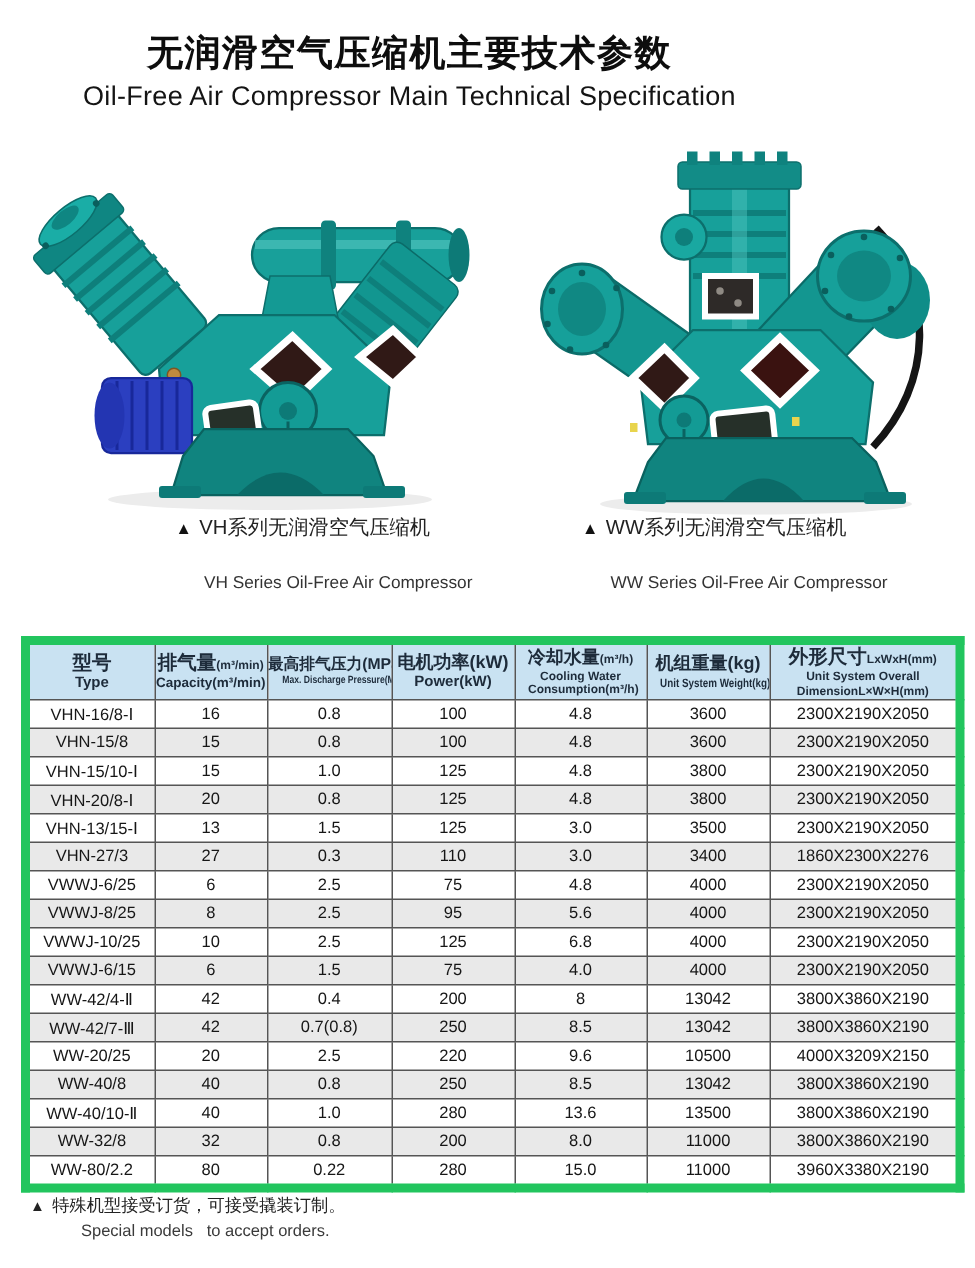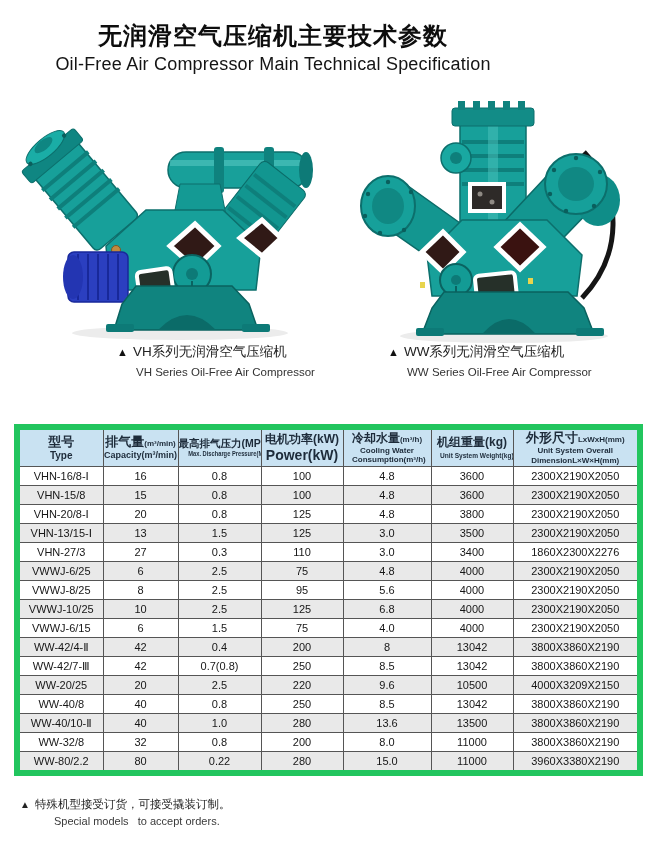--- a/index.html
+++ b/index.html
@@ -14,21 +14,21 @@
   .title-en{font-size:18px;color:#141414;margin-top:4px;letter-spacing:0.2px;}
   
   .fig{position:absolute;}
   .fig-left{left:18px;top:94px;width:300px;height:250px;}
   .fig-right{left:332px;top:90px;width:300px;height:256px;}
   .caption{position:absolute;line-height:1.25;}
   .caption-left{left:117px;top:344px;}
   .caption-right{left:388px;top:344px;}
   .cap-zh{font-size:13.5px;color:#222;}
   .cap-zh .tri{font-size:11px;margin-right:5px;color:#111;}
-  .cap-en{font-size:11.5px;color:#333;margin-left:19px;margin-top:4px;}
+  .cap-en{font-size:11.5px;color:#333;margin-left:19px;margin-top:21px;}
   
   .spec-table{position:absolute;left:14px;top:424px;}
   table{border-collapse:collapse;table-layout:fixed;width:623px;border:6px solid #22c55e;}
   th,td{border:1px solid var(--border,#555);text-align:center;vertical-align:middle;overflow:hidden;padding:0;}
   thead th{background:var(--table-header-bg,#c9e2f2);height:34px;color:#1d2b3a;padding:1px 0;}
   .hzh{font-size:12px;font-weight:bold;line-height:1.1;white-space:nowrap;}
   .hzh-lg{font-size:13px;}
   .hzh-sm{font-size:10.5px;}
   .hunit{font-size:8px;font-weight:bold;}
   .hen{font-size:8px;font-weight:bold;line-height:1.15;margin-top:1px;}
@@ -208,21 +208,21 @@
         <th>
           <div class="hzh hzh-lg"><span>排气量</span><span class="hunit">(m³/min)</span></div>
           <div class="hen" style="font-size:9px">Capacity(m³/min)</div>
         </th>
         <th>
           <div class="hzh hzh-sm">最高排气压力(MPa)</div>
           <div class="hen hen-xs"><span class="squeeze">Max. Discharge Pressure(MPa)</span></div>
         </th>
         <th>
           <div class="hzh">电机功率(kW)</div>
-          <div class="hen" style="font-size:14px">Power(kW)</div>
+          <div class="hen" style="font-size:10px">Power(kW)</div>
         </th>
         <th>
           <div class="hzh"><span>冷却水量</span><span class="hunit">(m³/h)</span></div>
           <div class="hen" style="width:70px;margin:1px auto 0;">Cooling Water Consumption(m³/h)</div>
         </th>
         <th>
           <div class="hzh">机组重量(kg)</div>
           <div class="hen"><span class="squeeze">Unit System Weight(kg)</span></div>
         </th>
         <th>
@@ -241,20 +241,29 @@
           <td>3600</td>
           <td>2300X2190X2050</td>
         </tr>
         <tr>
           <td>VHN-15/8</td>
           <td>15</td>
           <td>0.8</td>
           <td>100</td>
           <td>4.8</td>
           <td>3600</td>
+          <td>2300X2190X2050</td>
+        </tr>
+        <tr>
+          <td>VHN-15/10-Ⅰ</td>
+          <td>15</td>
+          <td>1.0</td>
+          <td>125</td>
+          <td>4.8</td>
+          <td>3800</td>
           <td>2300X2190X2050</td>
         </tr>
         <tr>
           <td>VHN-20/8-Ⅰ</td>
           <td>20</td>
           <td>0.8</td>
           <td>125</td>
           <td>4.8</td>
           <td>3800</td>
           <td>2300X2190X2050</td>

